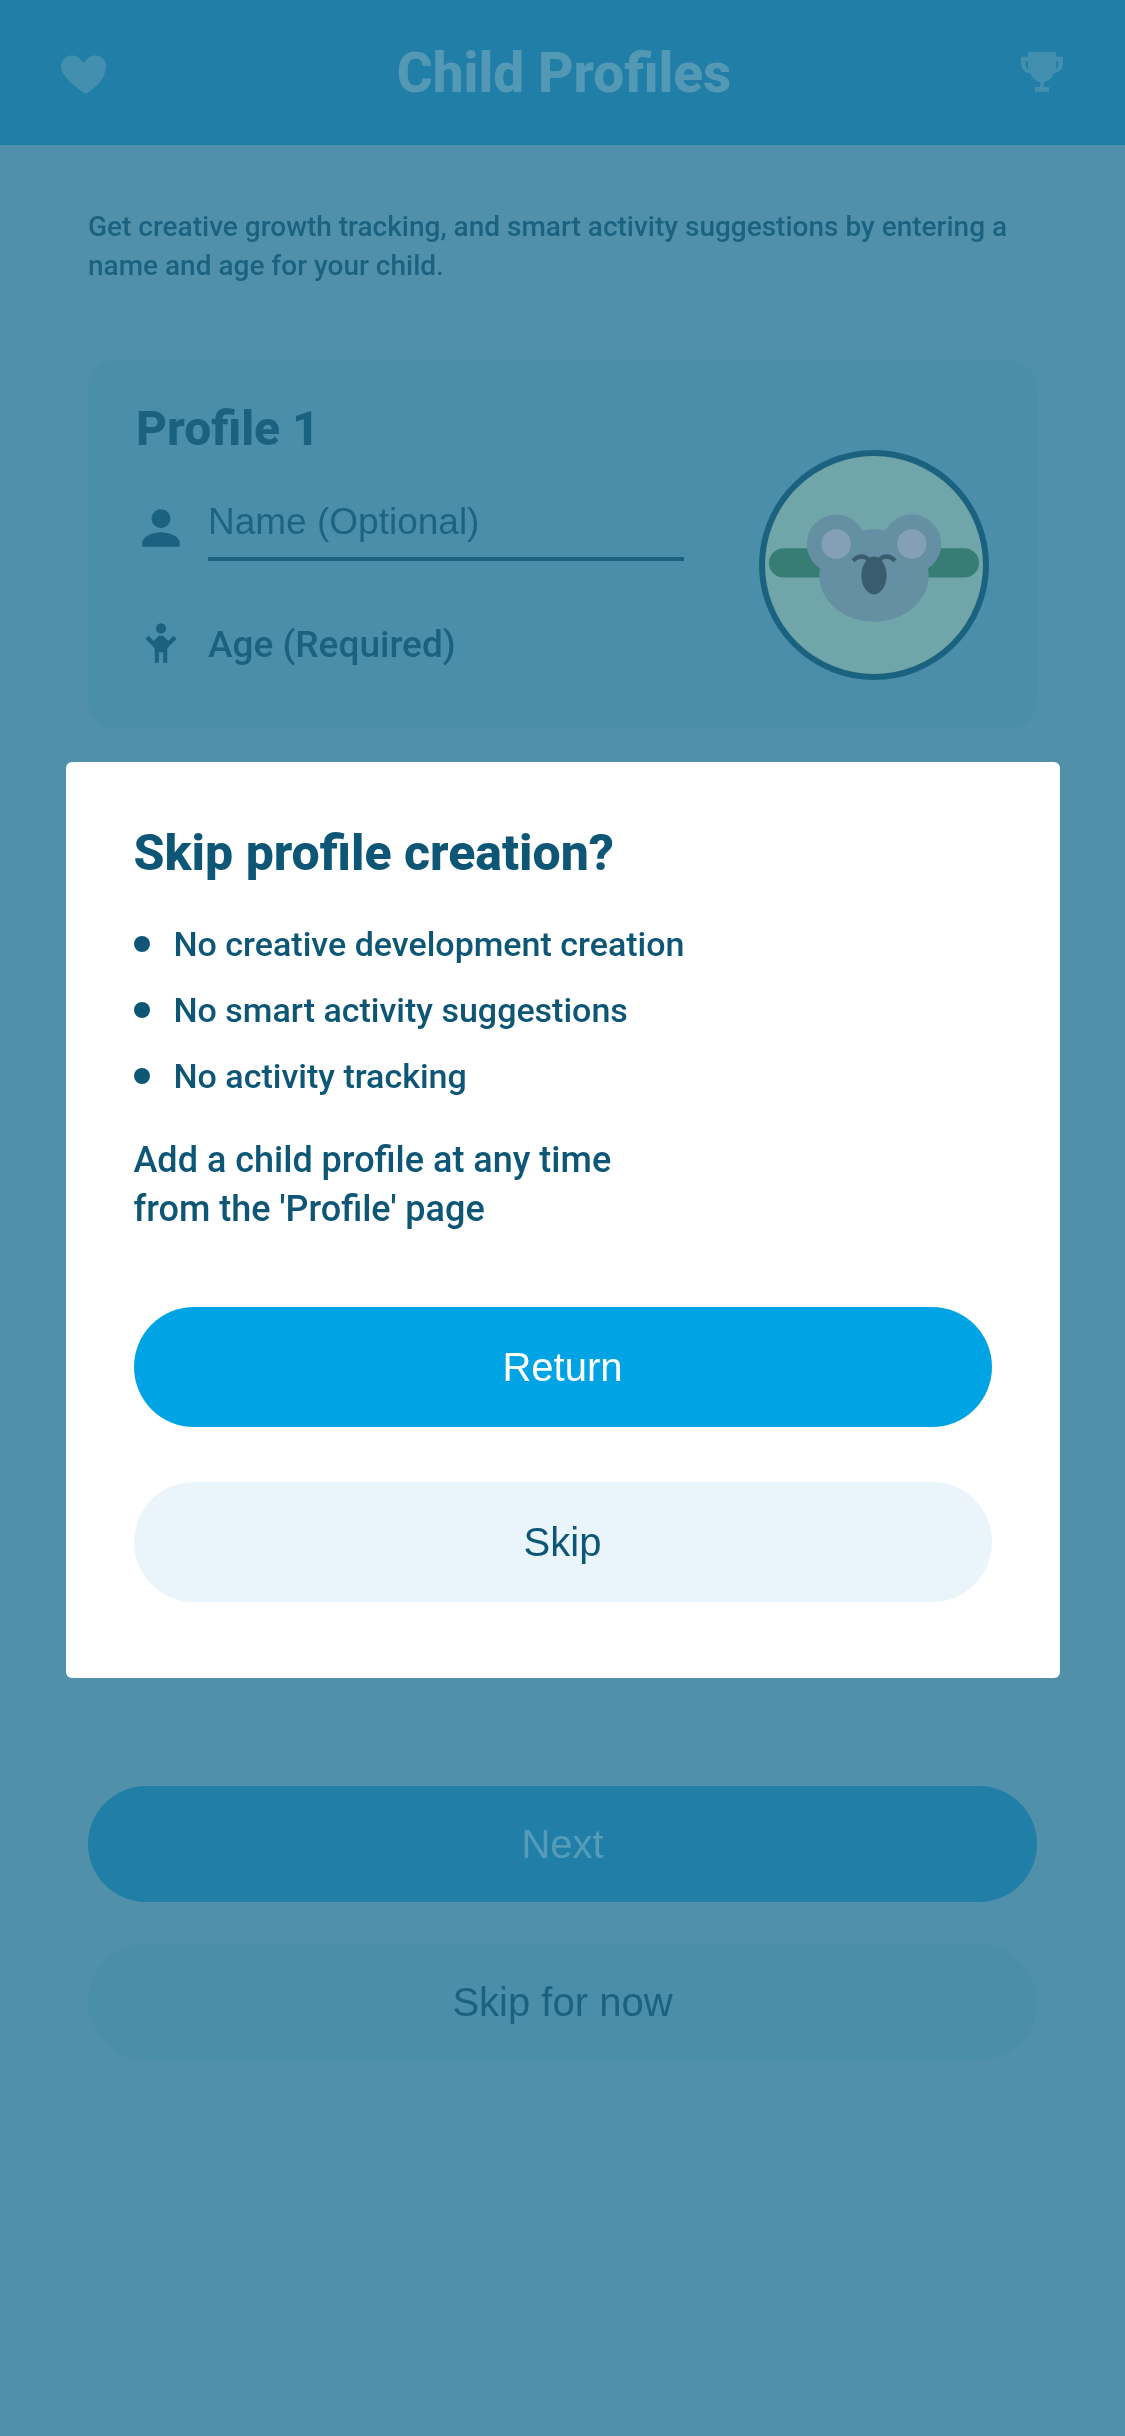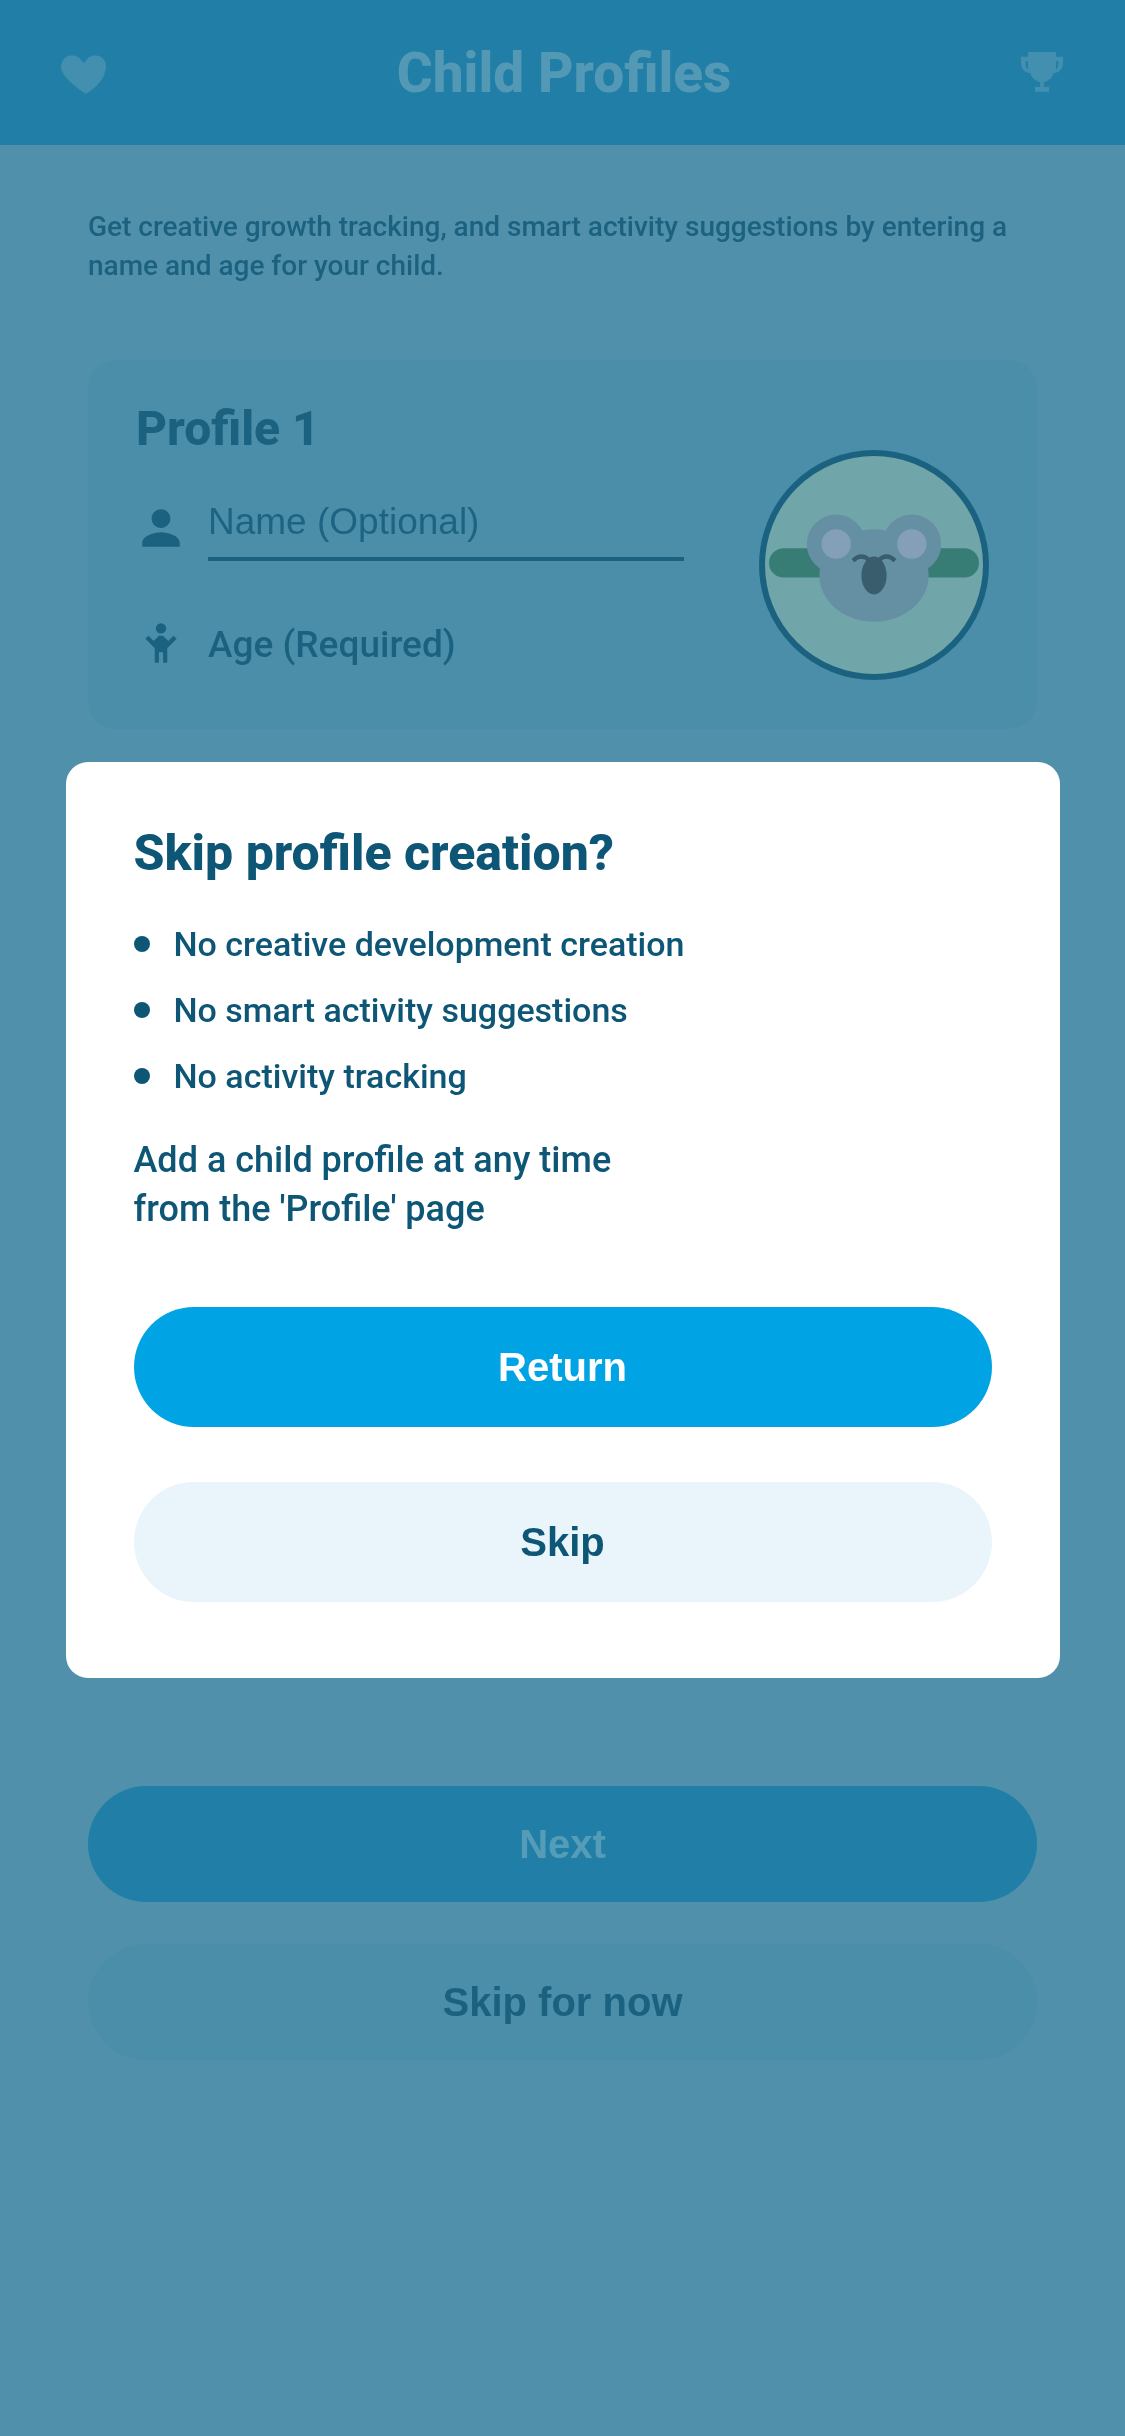--- a/index.html
+++ b/index.html
@@ -100,21 +100,21 @@
     left: 0; right: 0;
     bottom: 376px;
     padding: 0 88px;
   }
   .btn {
     border: none;
     width: 100%;
     height: 116px;
     border-radius: 60px;
     font-size: 40px;
-    font-weight: 700;
+    font-weight: 400;
     cursor: pointer;
   }
   .btn-primary {
     background: #1a91c4;
     color: #86cfe8;
   }
   .btn-link {
     margin-top: 42px;
     background: #6fb2cb;
     color: #0e5676;
@@ -126,21 +126,21 @@
     inset: 0;
     background: rgba(40, 110, 140, 0.52);
     display: flex;
     align-items: flex-start;
     justify-content: center;
   }
   .modal {
     margin-top: 762px;
     width: 994px;
     background: #fff;
-    border-radius: 22px;
+    border-radius: 6px;
     padding: 62px 68px 76px 68px;
   }
   .modal-title {
     color: #0e5676;
     font-size: 50px;
     font-weight: 800;
     margin-bottom: 42px;
   }
   .modal-list { list-style: none; margin-bottom: 40px; }
   .modal-list li {

